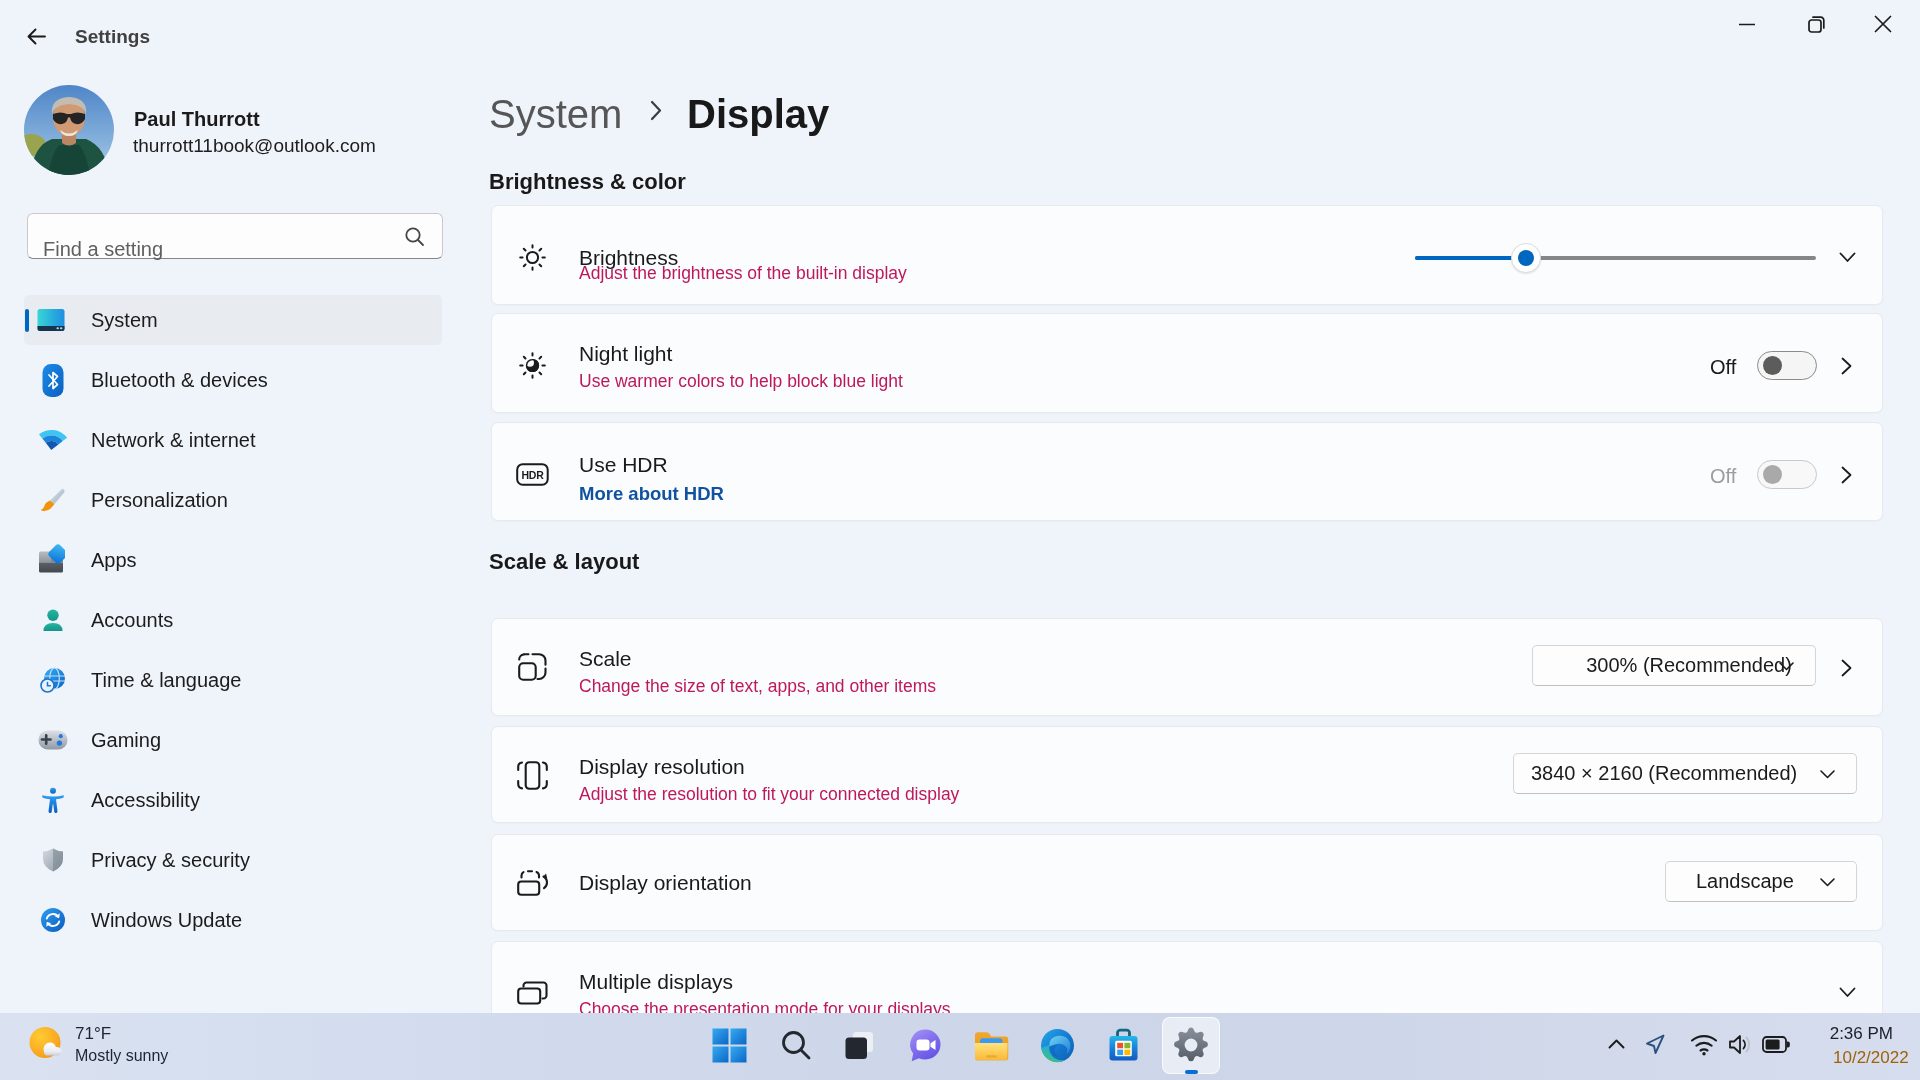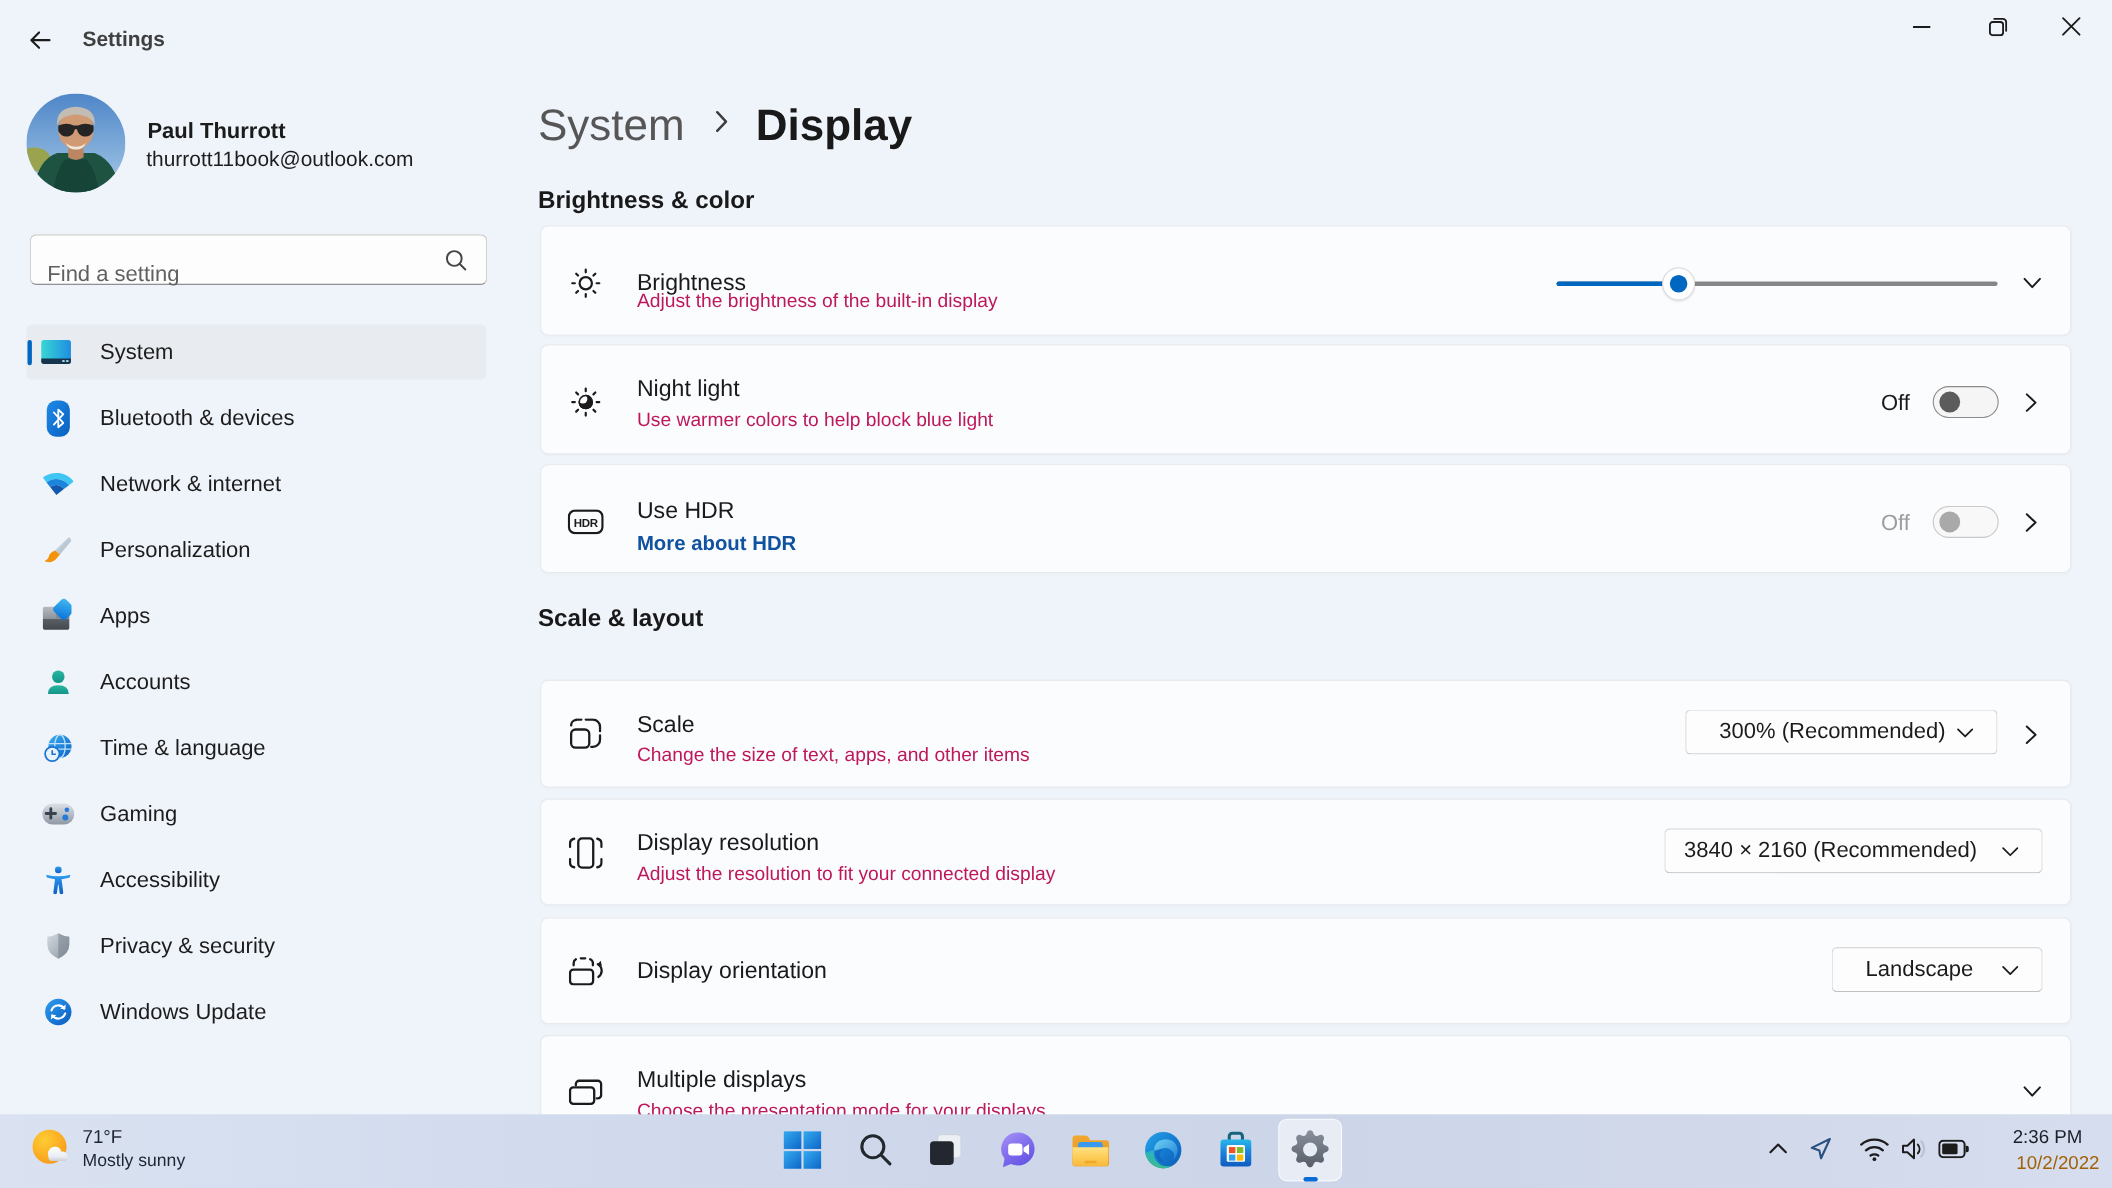--- a/index.html
+++ b/index.html
@@ -299,21 +299,21 @@
 <div class="card" style="top:618px;height:98px;"></div>
 <svg class="abs" style="left:518px;top:653px" width="29" height="29" viewBox="0 0 29 29">
   <g stroke="#1b1b1b" stroke-width="2.1" fill="none" stroke-linecap="round">
     <path d="M6 1.2 h4.5 M14.5 1.2 h6.5 a6.5 6.5 0 0 1 6.5 6.5 v4 M27.5 15.5 v4 a6.5 6.5 0 0 1 -6.5 6.5 h-1.5"></path>
     <path d="M1.2 6.5 a5 5 0 0 1 4.5 -5"></path>
     <rect x="1.2" y="10.2" width="16.5" height="16.5" rx="4"></rect>
   </g>
 </svg>
 <div class="ctitle" style="top:647px;">Scale</div>
 <div class="csub" style="top:676px;">Change the size of text, apps, and other items</div>
-<div class="combo" style="left:1532px;top:645px;width:284px;padding-left:30px;">300% (Recommended)
+<div class="combo" style="left:1532px;top:645px;width:284px;padding-left:30px;text-align:center;">300% (Recommended)
   <svg style="position:absolute;right:21px;top:16px" width="15" height="9" viewBox="0 0 15 9">
       <path d="M1 1 L7.5 7.5 L14 1" stroke="#1b1b1b" stroke-width="1.6" fill="none" stroke-linecap="round" stroke-linejoin="round"></path>
     </svg>
 </div>
 <svg class="abs" style="left:1841px;top:659px" width="11" height="18" viewBox="0 0 11 18">
     <path d="M1.5 1.5 L9.5 9 L1.5 16.5" stroke="#1b1b1b" stroke-width="1.8" fill="none" stroke-linecap="round" stroke-linejoin="round"></path>
   </svg>
 
 <div class="card" style="top:726px;height:97px;"></div>
 <svg class="abs" style="left:517px;top:761px" width="31" height="29" viewBox="0 0 31 29">

